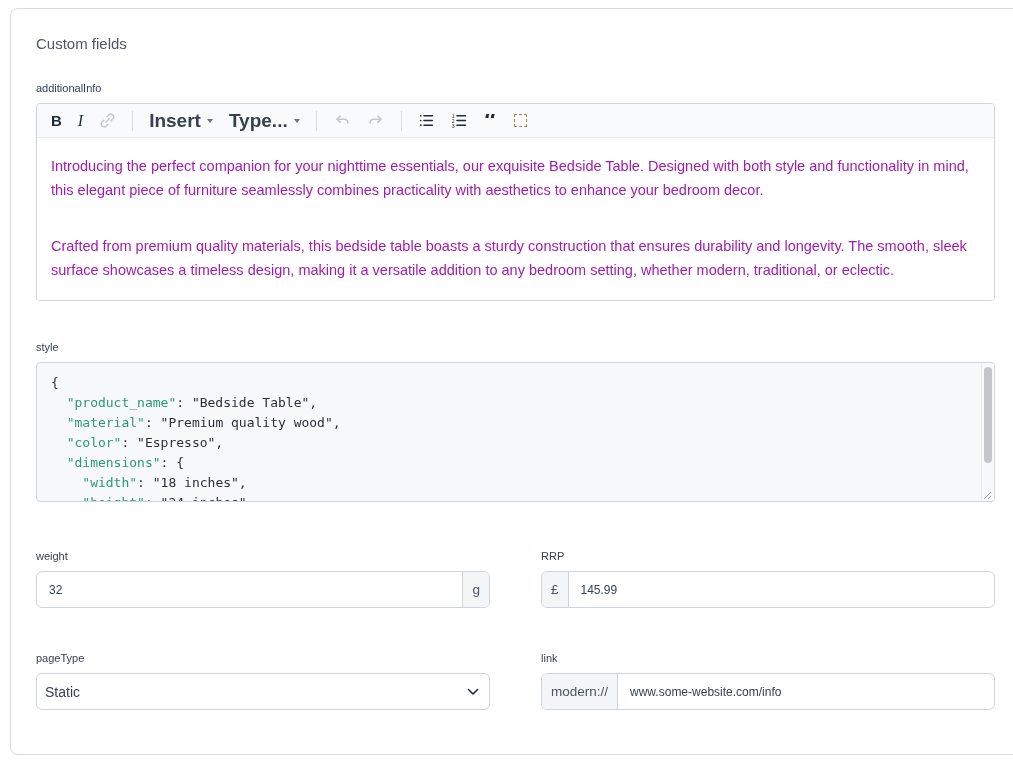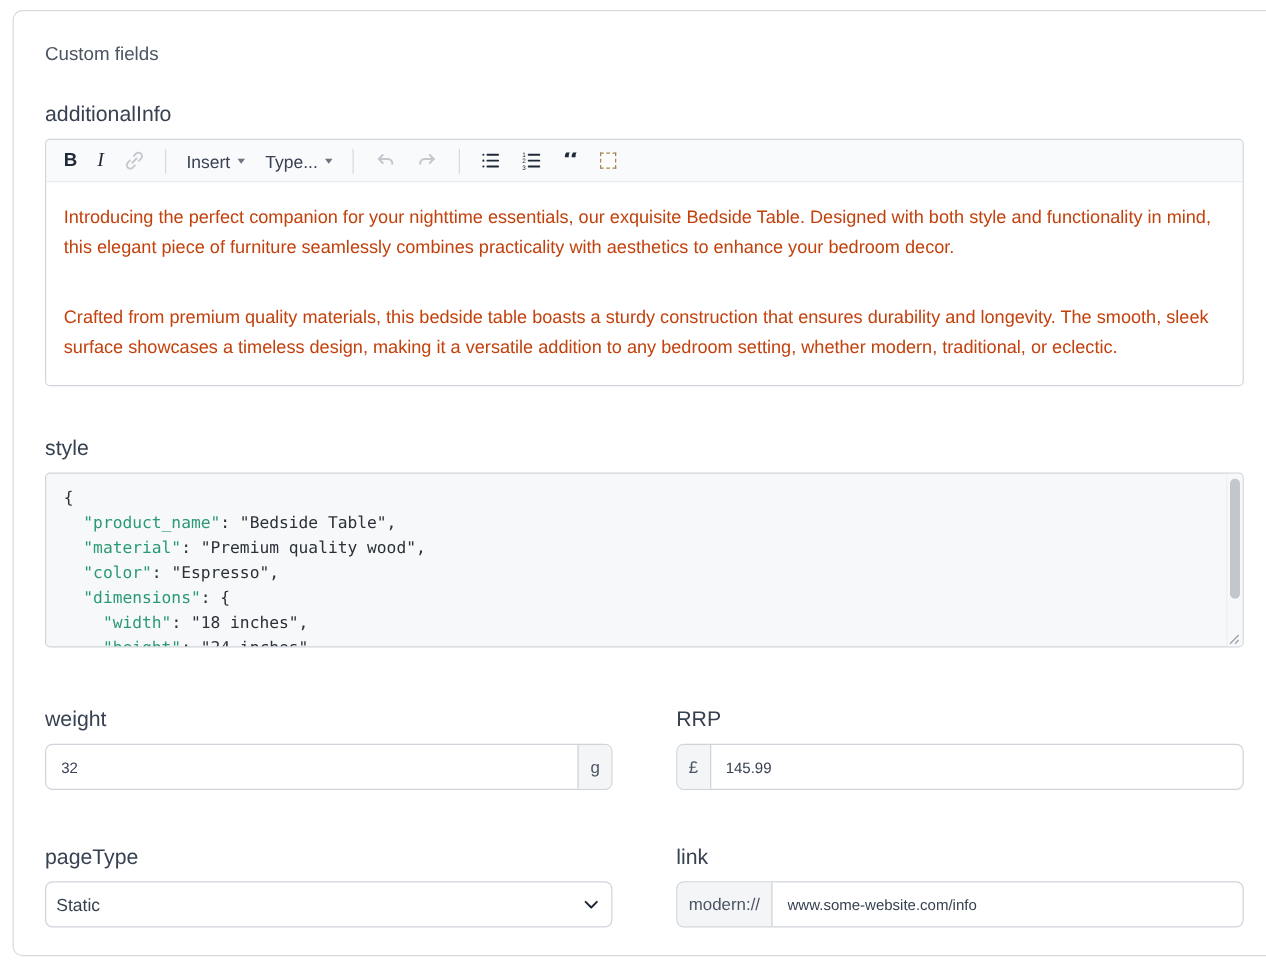--- a/index.html
+++ b/index.html
@@ -3,42 +3,42 @@
 <meta charset="utf-8">
 <style>
   * { margin:0; padding:0; box-sizing:border-box; }
   html,body { background:#ffffff; width:1013px; font-family:"Liberation Sans", sans-serif; }
   .card {
     margin:8px 10px; width:1011px; min-height:747px;
     background:#fff; border:1px solid #d9dadf; border-radius:8px;
     padding:26px 25px 22px 25px;
   }
   .section-title { font-size:15px; color:#4b5563; margin-bottom:30px; }
-  .field-label { font-size:17px; color:#374151; margin-bottom:9px; }
+  .field-label { font-size:11px; color:#374151; margin-bottom:9px; }
 
   
   .rte { border:1px solid #cfd4da; border-radius:4px; overflow:hidden; margin-bottom:40px; }
   .rte-toolbar {
     height:34px; background:#f9fafb; border-bottom:1px solid #e7e9ec;
     display:flex; align-items:center; padding:0 14px; gap:16px;
   }
   .tb-btn { display:inline-flex; align-items:center; gap:4px; cursor:pointer; color:#1f2937;
             font-size:14px; line-height:1; background:none; border:none; }
   .tb-btn.bold { font-weight:700; font-size:15px; }
   .tb-btn.italic { font-family:"Liberation Serif", serif; font-style:italic; font-size:16px; }
   .tb-btn.disabled { color:#c3c8cf; }
   .tb-sep { width:1px; height:20px; background:#d7dade; }
-  .tb-menu { font-size:14px; color:#374151; }
+  .tb-menu { font-size:19px; color:#374151;font-weight:bold; }
   .caret { width:0; height:0; border-left:3.5px solid transparent; border-right:3.5px solid transparent;
            border-top:4.5px solid #6b7280; display:inline-block; margin-left:2px; }
   .tb-quote { font-family:"DejaVu Serif", serif; font-weight:700; font-size:24px; line-height:10px;
               height:14px; overflow:hidden; color:#1f2937; }
   .tb-dashed { width:13px; height:13px; border:1px dashed #a7874f; background:#fdfdfd; }
   .rte-content { padding:16px 14px 18px 14px; background:#fff; }
-  .rte-content p { font-size:14.5px; line-height:24px; color:#c2410c; }
+  .rte-content p { font-size:14.5px; line-height:24px; color:#a21caf; }
   .rte-content p + p { margin-top:32px; }
 
   
   .specs-wrap { position:relative; margin-bottom:48px; }
   .code-box {
     height:140px; background:#f6f8fa; border:1px solid #d0d5da; border-radius:4px;
     padding:10px 26px 0 14px; overflow:hidden; position:relative;
   }
   .code-line { font-family:"DejaVu Sans Mono", monospace; font-size:13px; line-height:20px;
                color:#2b3137; white-space:pre; }

